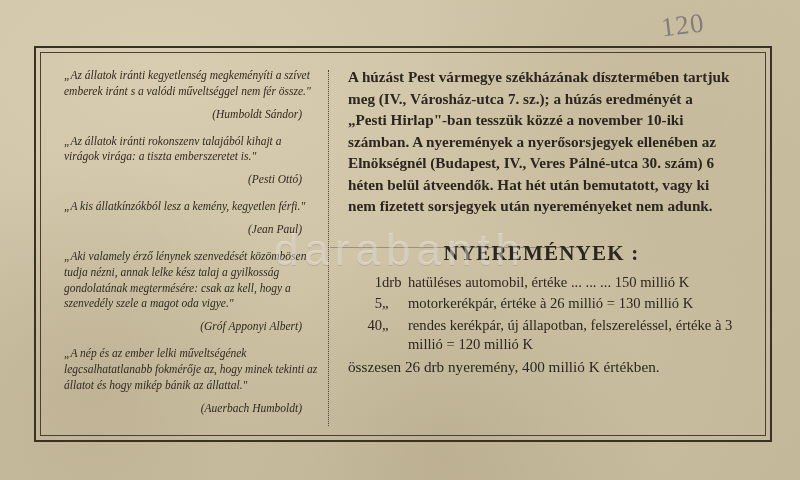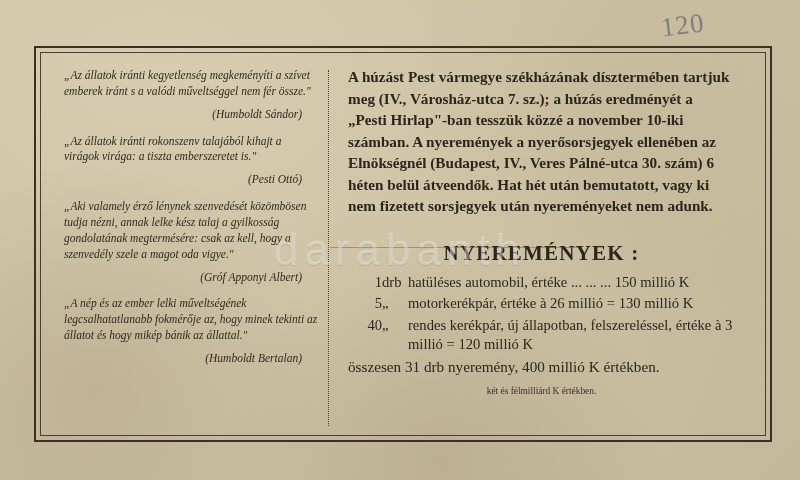--- a/index.html
+++ b/index.html
@@ -190,29 +190,33 @@
         <div class="quote">
           <span>„Az állatok iránti kegyetlenség megkeményíti a szívet emberek iránt s a valódi műveltséggel nem fér össze."</span>
           <span class="attr">(Humboldt Sándor)</span>
         </div>
 
         <div class="quote">
           <span>„Az állatok iránti rokonszenv talajából kihajt a virágok virága: a tiszta emberszeretet is."</span>
           <span class="attr">(Pesti Ottó)</span>
         </div>
 
+        <div class="quote">
+          <span>„A kis állatkínzókból lesz a kemény, kegyetlen férfi."</span>
+          <span class="attr">(Jean Paul)</span>
+        </div>
 
         <div class="quote">
           <span>„Aki valamely érző lénynek szenvedését közömbösen tudja nézni, annak lelke kész talaj a gyilkosság gondolatának megtermésére: csak az kell, hogy a szenvedély szele a magot oda vigye."</span>
           <span class="attr">(Gróf Apponyi Albert)</span>
         </div>
 
         <div class="quote">
           <span>„A nép és az ember lelki műveltségének legcsalhatatlanabb fokmérője az, hogy minek tekinti az állatot és hogy mikép bánik az állattal."</span>
-          <span class="attr">(Humboldt Bertalan)</span>
+          <span class="attr">(Auerbach Humboldt)</span>
         </div>
 
       </div>
 
       <div class="divider"></div>
 
       <div class="col-right">
 
         <p class="intro">A húzást Pest vármegye székházának dísztermében tartjuk meg (IV., Városház-utca 7. sz.); a húzás eredményét a „Pesti Hirlap"-ban tesszük közzé a november 10-iki számban. A nyeremények a nyerősorsjegyek ellenében az Elnökségnél (Budapest, IV., Veres Pálné-utca 30. szám) 6 héten belül átveendők. Hat hét után bemutatott, vagy ki nem fizetett sorsjegyek után nyereményeket nem adunk.</p>
 
@@ -231,24 +235,23 @@
             <td class="desc">motorkerékpár, értéke à 26 millió = 130 millió K</td>
           </tr>
           <tr>
             <td class="qty">40</td>
             <td class="unit">„</td>
             <td class="desc">rendes kerékpár, új állapotban, felszereléssel, értéke à 3 millió = 120 millió K</td>
           </tr>
         </tbody>
           </table>
 
-        <div class="total">összesen 31 drb nyeremény, 400 millió K értékben.</div>
+        <div class="total">összesen 26 drb nyeremény, 400 millió K értékben.</div>
 
         <div class="footnote">
-          <div>két és félmilliárd K értékben.</div>
         </div>
 
       </div>
 
     </div>
   </div>
 
   <div class="strike-hint"></div>
   <div class="watermark">darabanth</div>
 

